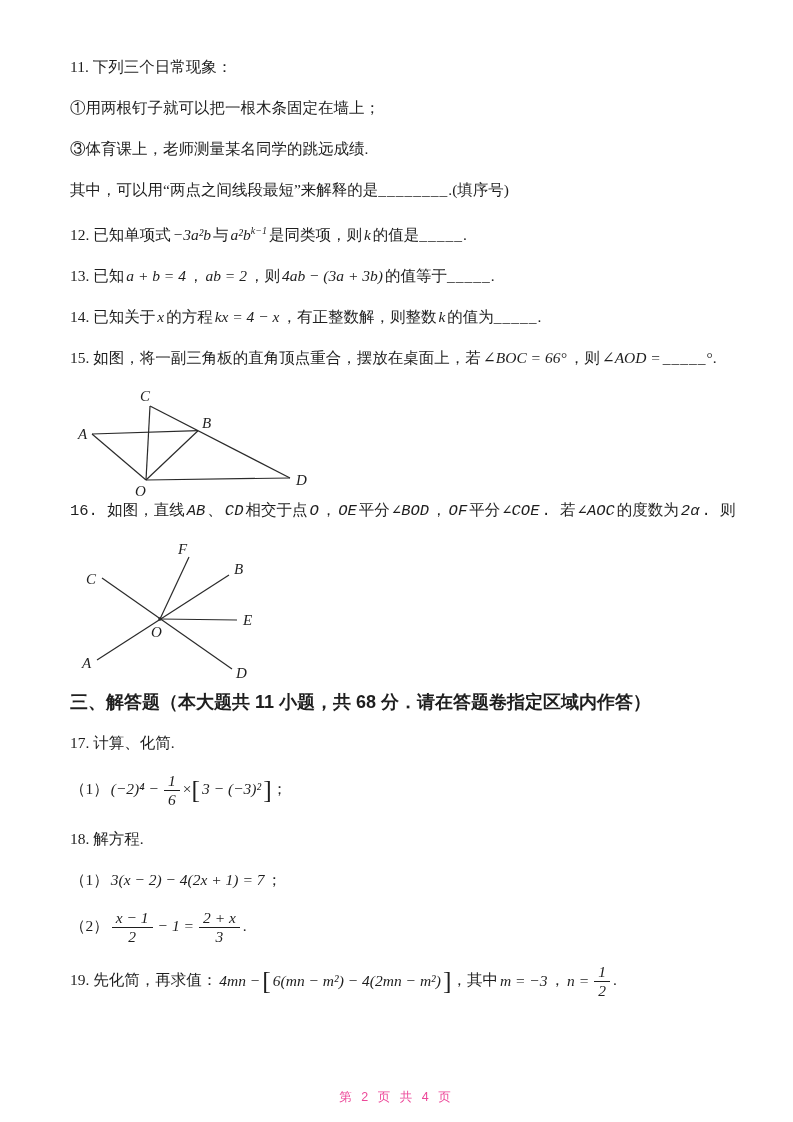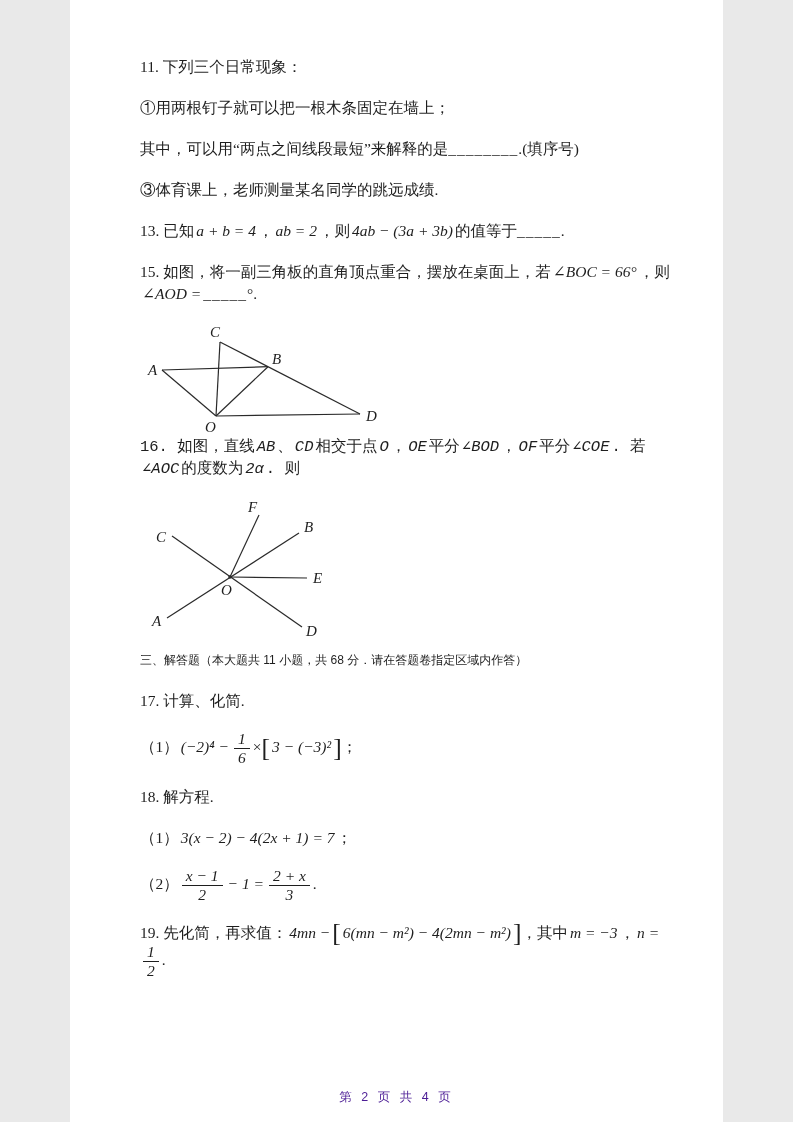--- a/index.html
+++ b/index.html
@@ -1,18 +1,18 @@
 <!DOCTYPE html>
 <html><head>
 <meta charset="utf-8">
 <style>
   html,body{margin:0;padding:0;background:#e9e9e9;}
   .page{
     position:relative;
-    width:653px;height:1122px;
+    width:793px;height:1122px;
     margin:0 auto;
     background:#ffffff;
     font-family:"Liberation Serif","DejaVu Serif",serif;
     color:#1e1e1e;
     overflow:hidden;
   }
   .content{
     position:absolute;
     left:70px;top:56px;right:48px;
     font-size:15.5px;
@@ -29,46 +29,48 @@
   .blank{font-style:normal;letter-spacing:1px;}
   .frac{
     display:inline-block;text-align:center;vertical-align:middle;
     line-height:1.05;margin:0 3px;font-style:italic;
   }
   .frac .top{display:block;padding:0 4px 1px;border-bottom:1.2px solid #1e1e1e;}
   .frac .bot{display:block;padding-top:1px;}
   .bracket{font-size:165%;font-style:normal;vertical-align:-0.13em;line-height:0;}
   .heading{
     font-family:"Liberation Sans","DejaVu Sans",sans-serif;
-    font-weight:400;font-size:12px;
+    font-weight:700;font-size:18px;
   }
   .fig{margin:0;}
   .fig svg{display:block;}
   .fig text{font-family:"Liberation Serif","DejaVu Serif",serif;font-style:italic;font-size:15px;fill:#1e1e1e;}
   .fig line{stroke:#2a2a2a;stroke-width:1.2;}
   .footer{
     position:absolute;left:0;bottom:16px;width:100%;
-    text-align:center;font-size:12.5px;letter-spacing:3px;color:#4c1d95;
+    text-align:center;font-size:12.5px;letter-spacing:3px;color:#ec4899;
     font-family:"Liberation Sans","DejaVu Sans",sans-serif;
   }
 </style>
 </head>
 <body>
 
 <div class="page">
   <div class="content">
 
     <p class="line">11. 下列三个日常现象：</p>
     <p class="line">①用两根钉子就可以把一根木条固定在墙上；</p>
+    <p class="line">③体育课上，老师测量某名同学的跳远成绩.</p>
     <p class="line"><span>其中，可以用“两点之间线段最短”来解释的是</span><span class="blank">________</span><span>.(填序号)</span></p>
-    <p class="line">③体育课上，老师测量某名同学的跳远成绩.</p>
 
+    <p class="line"><span>12. 已知单项式</span><span class="math">−3a²b</span><span>与</span><span class="math"><span>a²b</span><sup>k−1</sup></span><span>是同类项，则</span><span class="math">k</span><span>的值是</span><span class="blank">_____</span><span>.</span></p>
 
     <p class="line"><span>13. 已知</span><span class="math">a + b = 4</span><span>，</span><span class="math">ab = 2</span><span>，则</span><span class="math">4ab − (3a + 3b)</span><span>的值等于</span><span class="blank">_____</span><span>.</span></p>
 
+    <p class="line"><span>14. 已知关于</span><span class="math">x</span><span>的方程</span><span class="math">kx = 4 − x</span><span>，有正整数解，则整数</span><span class="math">k</span><span>的值为</span><span class="blank">_____</span><span>.</span></p>
 
     <p class="line mb4"><span>15. 如图，将一副三角板的直角顶点重合，摆放在桌面上，若</span><span class="math">∠BOC = 66°</span><span>，则</span><span class="math">∠AOD =</span><span class="blank">_____</span><span>°.</span></p>
 
     <div class="fig mb8" style="margin-left:6px;">
       <svg width="250" height="112" viewBox="0 0 250 112">
         <g>
           <line x1="16" y1="46" x2="122" y2="42.7"></line>
           <line x1="16" y1="46" x2="70" y2="92"></line>
           <line x1="70" y1="92" x2="122" y2="42.7"></line>
           <line x1="70" y1="92" x2="74" y2="18"></line>

